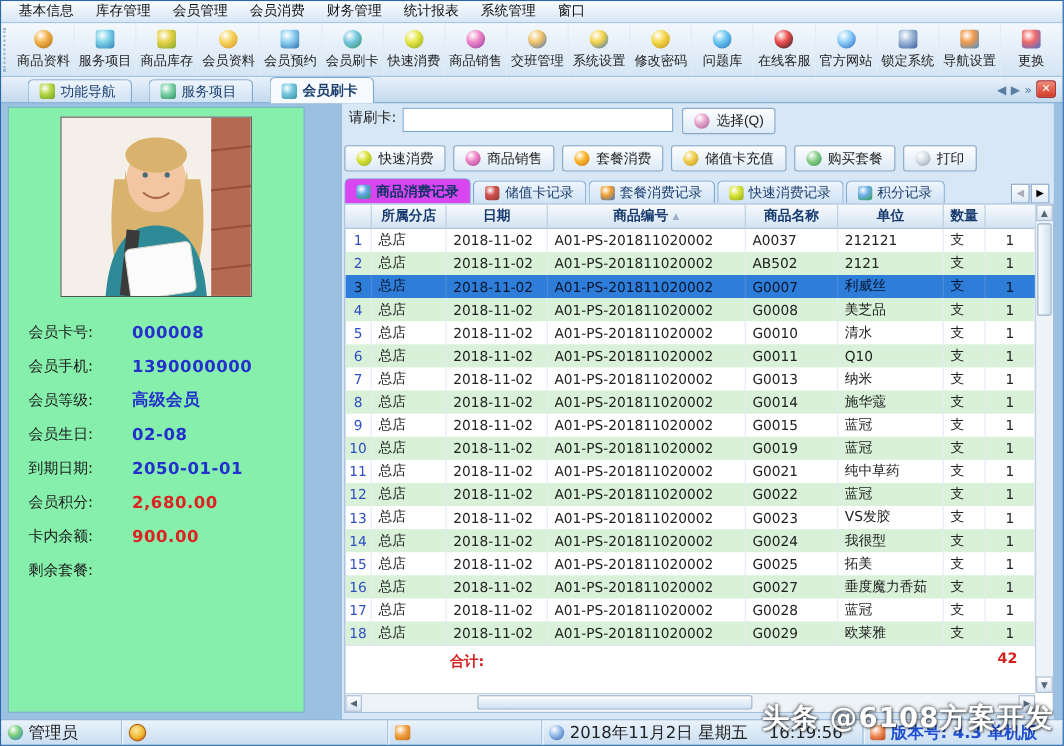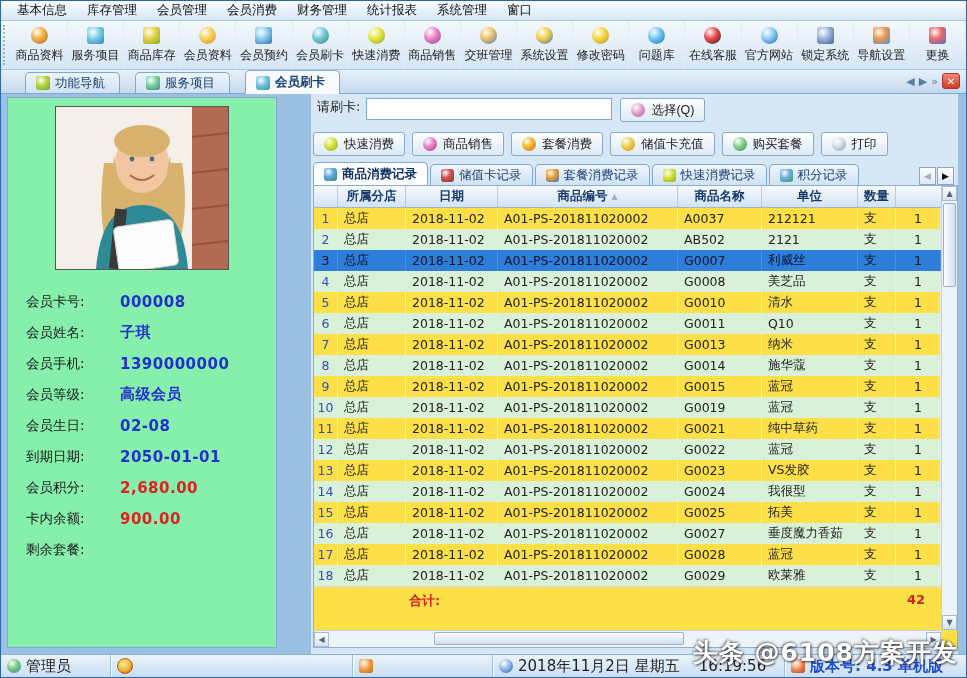--- a/index.html
+++ b/index.html
@@ -62,30 +62,30 @@
          font-size:12.5px; color:#1a1a1a; cursor:default; }
   .select-btn { margin-left:8px; }
   .icon { display:inline-block; width:14px; height:14px; }
   .action-row { position:absolute; top:36px; left:2px; right:0; height:28px; display:flex; gap:7px; align-items:center; }
 
   
   .record-tabs { position:absolute; top:68px; left:2px; right:0; height:23px; display:flex; align-items:flex-end; }
   .rtab { height:21px; padding:0 10px; display:flex; gap:5px; align-items:center;
           background:linear-gradient(#eef5fc,#cfe2f4); border:1px solid #7fa9d0; border-bottom:none;
           border-radius:5px 5px 0 0; margin-right:2px; font-size:12.5px; color:#1c3e6e; }
-  .rtab.active { background:#ffffff; font-weight:bold; color:#0e3366; height:23px; }
+  .rtab.active { background:#d946ef; font-weight:bold; color:#0e3366; height:23px; }
   .rtab .icon { width:13px; height:13px; }
   .rtab-arrows { margin-left:auto; display:flex; gap:1px; padding-right:4px; }
   .sq-btn { width:17px; height:18px; border:1px solid #8aa8c8; background:linear-gradient(#fdfefe,#dceaf7);
             font-size:9px; display:flex; align-items:center; justify-content:center; }
   .sq-btn.dim { color:#aab; }
 
   
   .table-wrap { position:absolute; top:91px; left:2px; right:0; bottom:6px;
-                background:#fde047; border:1px solid #8fb0d4; }
+                background:#ffffff; border:1px solid #8fb0d4; }
   .tbl-inner { position:absolute; left:0; right:16px; top:0; bottom:17px; overflow:hidden; }
   .trow { display:grid; grid-template-columns:24px 68px 92px 180px 84px 96px 38px 1fr; height:21px; }
   .thead { height:22px; background:linear-gradient(#f7fafd,#d3e3f3); border-bottom:1px solid #9fb6cf; }
   .thead .cell { font-weight:bold; color:#173a6e; justify-content:center; border-right:1px solid #b9cbde; }
   .cell { font-size:12.5px; color:#222; display:flex; align-items:center; padding:0 6px;
           white-space:nowrap; overflow:hidden; border-right:1px solid #e4ecf4; }
   .cnum { justify-content:center; color:#2f4fc0; padding:0; }
   .c-qty { justify-content:center; }
   .trow.green { background:#d8f1d8; }
   .trow.sel { background:#2e7dd8; }
@@ -251,24 +251,20 @@
           <path d="M114,48 C116,76 112,92 106,100 L112,60 Z" fill="#d9b36e"></path>
           <path d="M74,68 q12,10 24,0" stroke="#b06a4a" stroke-width="2" fill="none"></path>
           <circle cx="76" cy="52" r="2.4" fill="#4a6a78"></circle>
             <circle cx="96" cy="52" r="2.4" fill="#4a6a78"></circle>
         </svg>
       </div>
       <div class="fields">
           <div class="field-row">
             <span class="f-label">会员卡号:</span>
             <span class="f-value blue">000008</span>
-          </div>
-          <div class="field-row">
-            <span class="f-label">会员姓名:</span>
-            <span class="f-value blue">子琪</span>
           </div>
           <div class="field-row">
             <span class="f-label">会员手机:</span>
             <span class="f-value blue">1390000000</span>
           </div>
           <div class="field-row">
             <span class="f-label">会员等级:</span>
             <span class="f-value blue">高级会员</span>
           </div>
           <div class="field-row">

